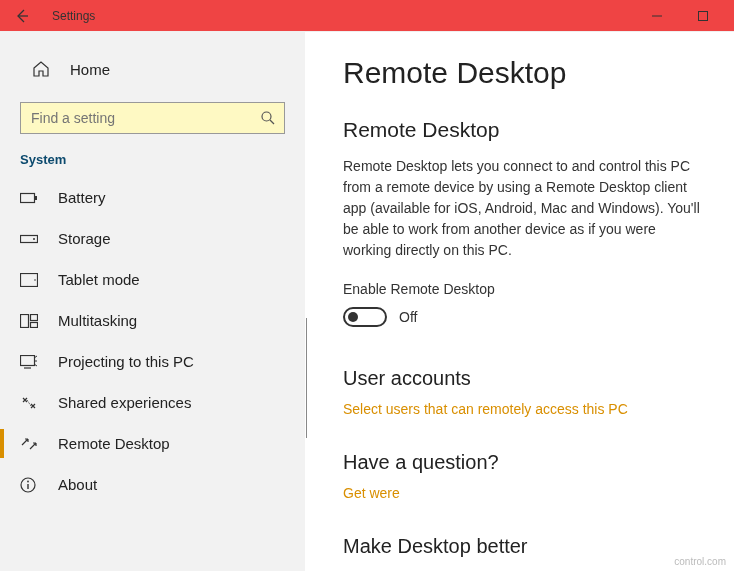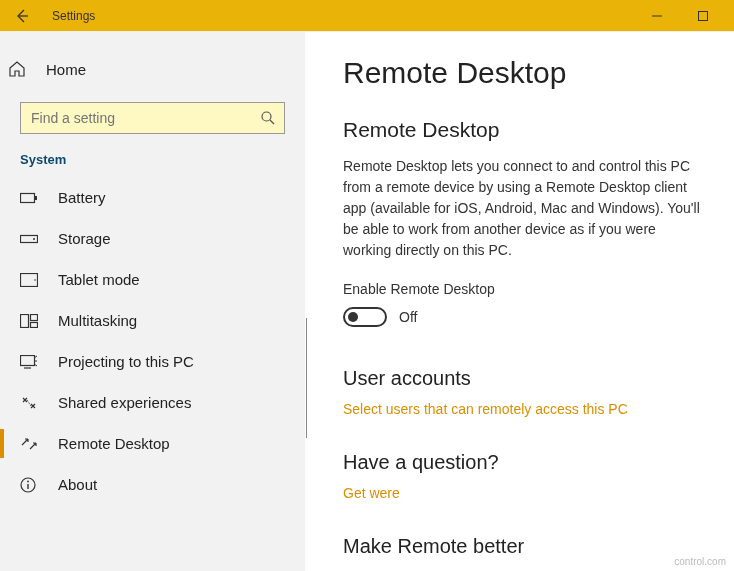--- a/index.html
+++ b/index.html
@@ -1,27 +1,27 @@
 <!DOCTYPE html>
 <html><head>
   <meta charset="utf-8">
   <style>
     * { margin: 0; padding: 0; box-sizing: border-box; font-family: "Segoe UI", Arial, sans-serif; }
     body { width: 734px; height: 571px; background: #fff; overflow: hidden; position: relative; }
     
-    .titlebar { height: 32px; display: flex; align-items: center; padding: 0 8px; background: #eab308; border-bottom: 1px solid #f0f0f0; }
+    .titlebar { height: 32px; display: flex; align-items: center; padding: 0 8px; background: #ef4444; border-bottom: 1px solid #f0f0f0; }
     .back-btn { width: 28px; height: 28px; display: flex; align-items: center; justify-content: center; cursor: pointer; margin-right: 16px; }
     .title { font-size: 12px; color: #333; flex: 1; }
     .win-controls { display: flex; gap: 0; }
     .win-btn { width: 46px; height: 28px; display: flex; align-items: center; justify-content: center; cursor: pointer; }
     
     .main { display: flex; height: calc(100% - 32px); }
     
     .sidebar { width: 305px; background: #f2f2f2; padding: 20px 0 0 0; overflow-y: auto; }
-    .home-row { display: flex; align-items: center; padding: 8px 8px; margin-bottom: 16px; cursor: pointer; }
+    .home-row { display: flex; align-items: center; padding: 8px 32px; margin-bottom: 16px; cursor: pointer; }
     .home-row .icon { width: 20px; margin-right: 18px; display: flex; align-items: center; }
     .home-row .label { font-size: 15px; color: #222; }
     
     .search-wrap { margin: 0 20px 18px 20px; position: relative; }
     .search-input { width: 100%; height: 32px; border: 1px solid #999; padding: 0 34px 0 10px; font-size: 14px; background: #fef9c3; outline: none; }
     .search-icon-btn { position: absolute; right: 6px; top: 5px; width: 22px; height: 22px; display: flex; align-items: center; justify-content: center; cursor: pointer; }
     
     .section-header { font-size: 13px; font-weight: 600; color: #0c4a6e; padding: 0 20px 10px 20px; }
     
     .nav-item { display: flex; align-items: center; padding: 12px 20px; cursor: pointer; position: relative; }
@@ -192,18 +192,18 @@
       </div>
       <span class="toggle-state">Off</span>
     </div>
     
     <h2 class="section-h2">User accounts</h2>
     <a class="link">Select users that can remotely access this PC</a>
     
     <h2 class="section-h2">Have a question?</h2>
     <a class="link">Get were</a>
     
-    <h2 class="section-h2">Make Remote better</h2>
+    <h2 class="section-h2">Make Desktop better</h2>
     <a class="link" style="margin-bottom:10px">Give us feedback</a>
   </div>
 </div>
 
 <div class="watermark">control.com</div>
 
 </body></html>

